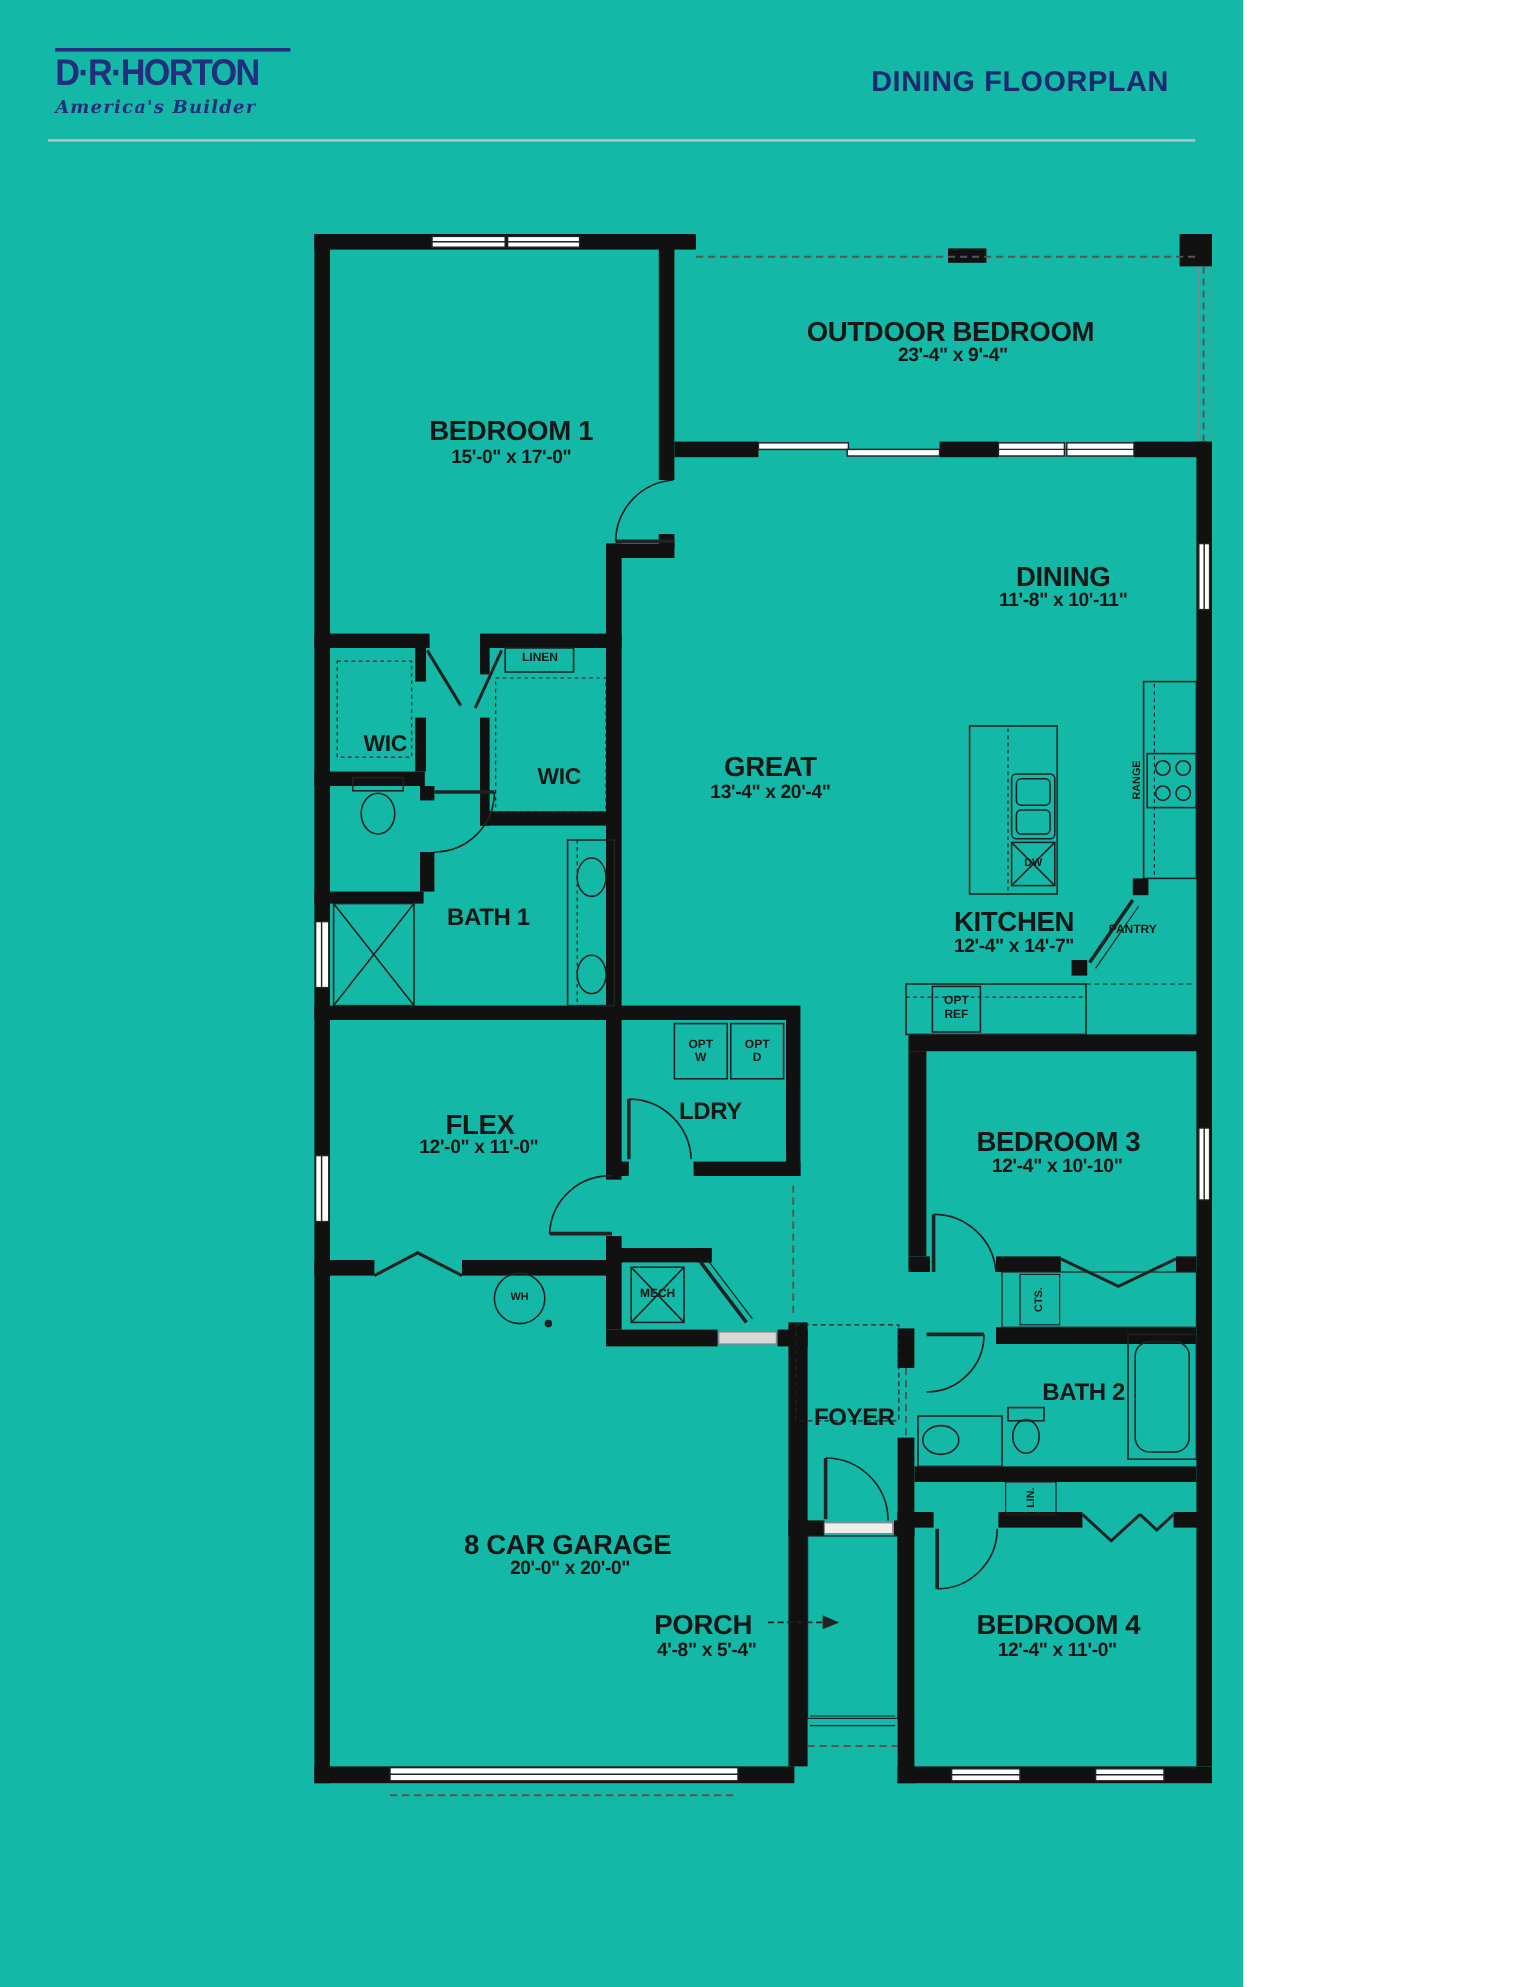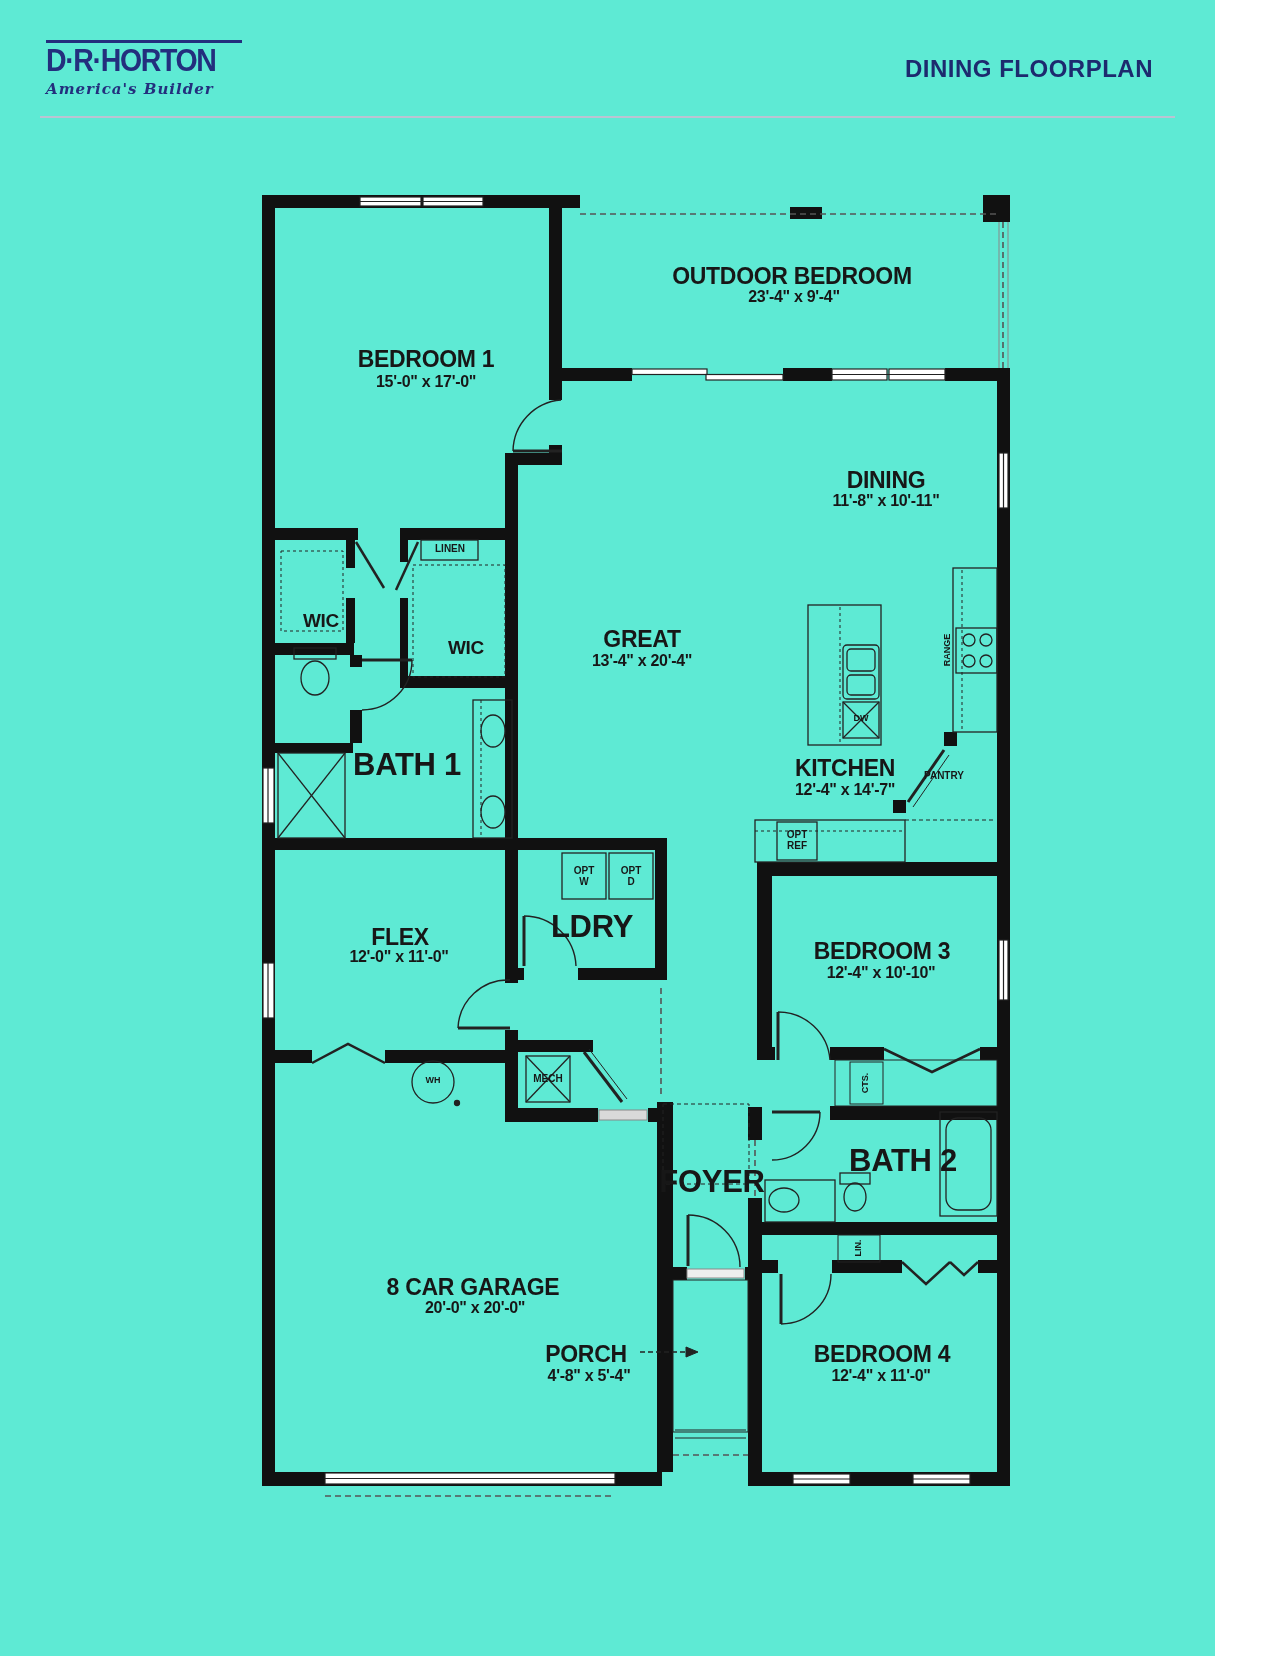--- a/index.html
+++ b/index.html
@@ -1,35 +1,35 @@
 <!DOCTYPE html>
 <html><head>
 <meta charset="utf-8">
 <style>
   html,body{margin:0;padding:0;background:#ffffff;}
-  .page{position:relative;width:1215px;height:1656px;background:#5eead4;overflow:hidden;
+  .page{position:relative;width:1036px;height:1656px;background:#14b8a6;overflow:hidden;
         font-family:"Liberation Sans",sans-serif;}
   
   .logo{position:absolute;left:46px;top:40px;width:210px;color:#232f7d;}
   .logo-rule{width:196px;height:3px;background:#232f7d;margin-bottom:2px;}
   .logo-name{font-size:31px;font-weight:bold;letter-spacing:-1.5px;white-space:nowrap;
              transform:scaleX(.92);transform-origin:left;line-height:1.05;}
   .logo-tag{font-family:"DejaVu Serif",serif;font-style:italic;font-weight:bold;
             font-size:15px;letter-spacing:1px;white-space:nowrap;margin-top:2px;}
   .doc-title{position:absolute;right:62px;top:55px;font-size:24px;font-weight:bold;
              color:#1d2a6e;letter-spacing:.5px;white-space:nowrap;}
   .header-divider{position:absolute;left:40px;right:40px;top:116px;height:2px;background:#bac3d2;}
   
   .plan{position:absolute;left:250px;top:185px;width:770px;height:1330px;}
   .lbl{position:absolute;transform:translate(-50%,-50%);color:#171717;font-weight:bold;
        white-space:nowrap;text-align:center;letter-spacing:-.3px;line-height:1.05;}
   .room{font-size:23px;}
   .dims{font-size:16px;}
   .mid{font-size:19px;margin-top:32px;}
-  .big{font-size:31px;}
+  .big{font-size:20px;}
   .sm{font-size:10px;letter-spacing:0;}
   .xs{font-size:9px;letter-spacing:0;}
   .rot{transform:translate(-50%,-50%) rotate(-90deg);}
   .twoline{line-height:1.1;}
 </style>
 </head>
 <body>
 
 <div class="page">
 

